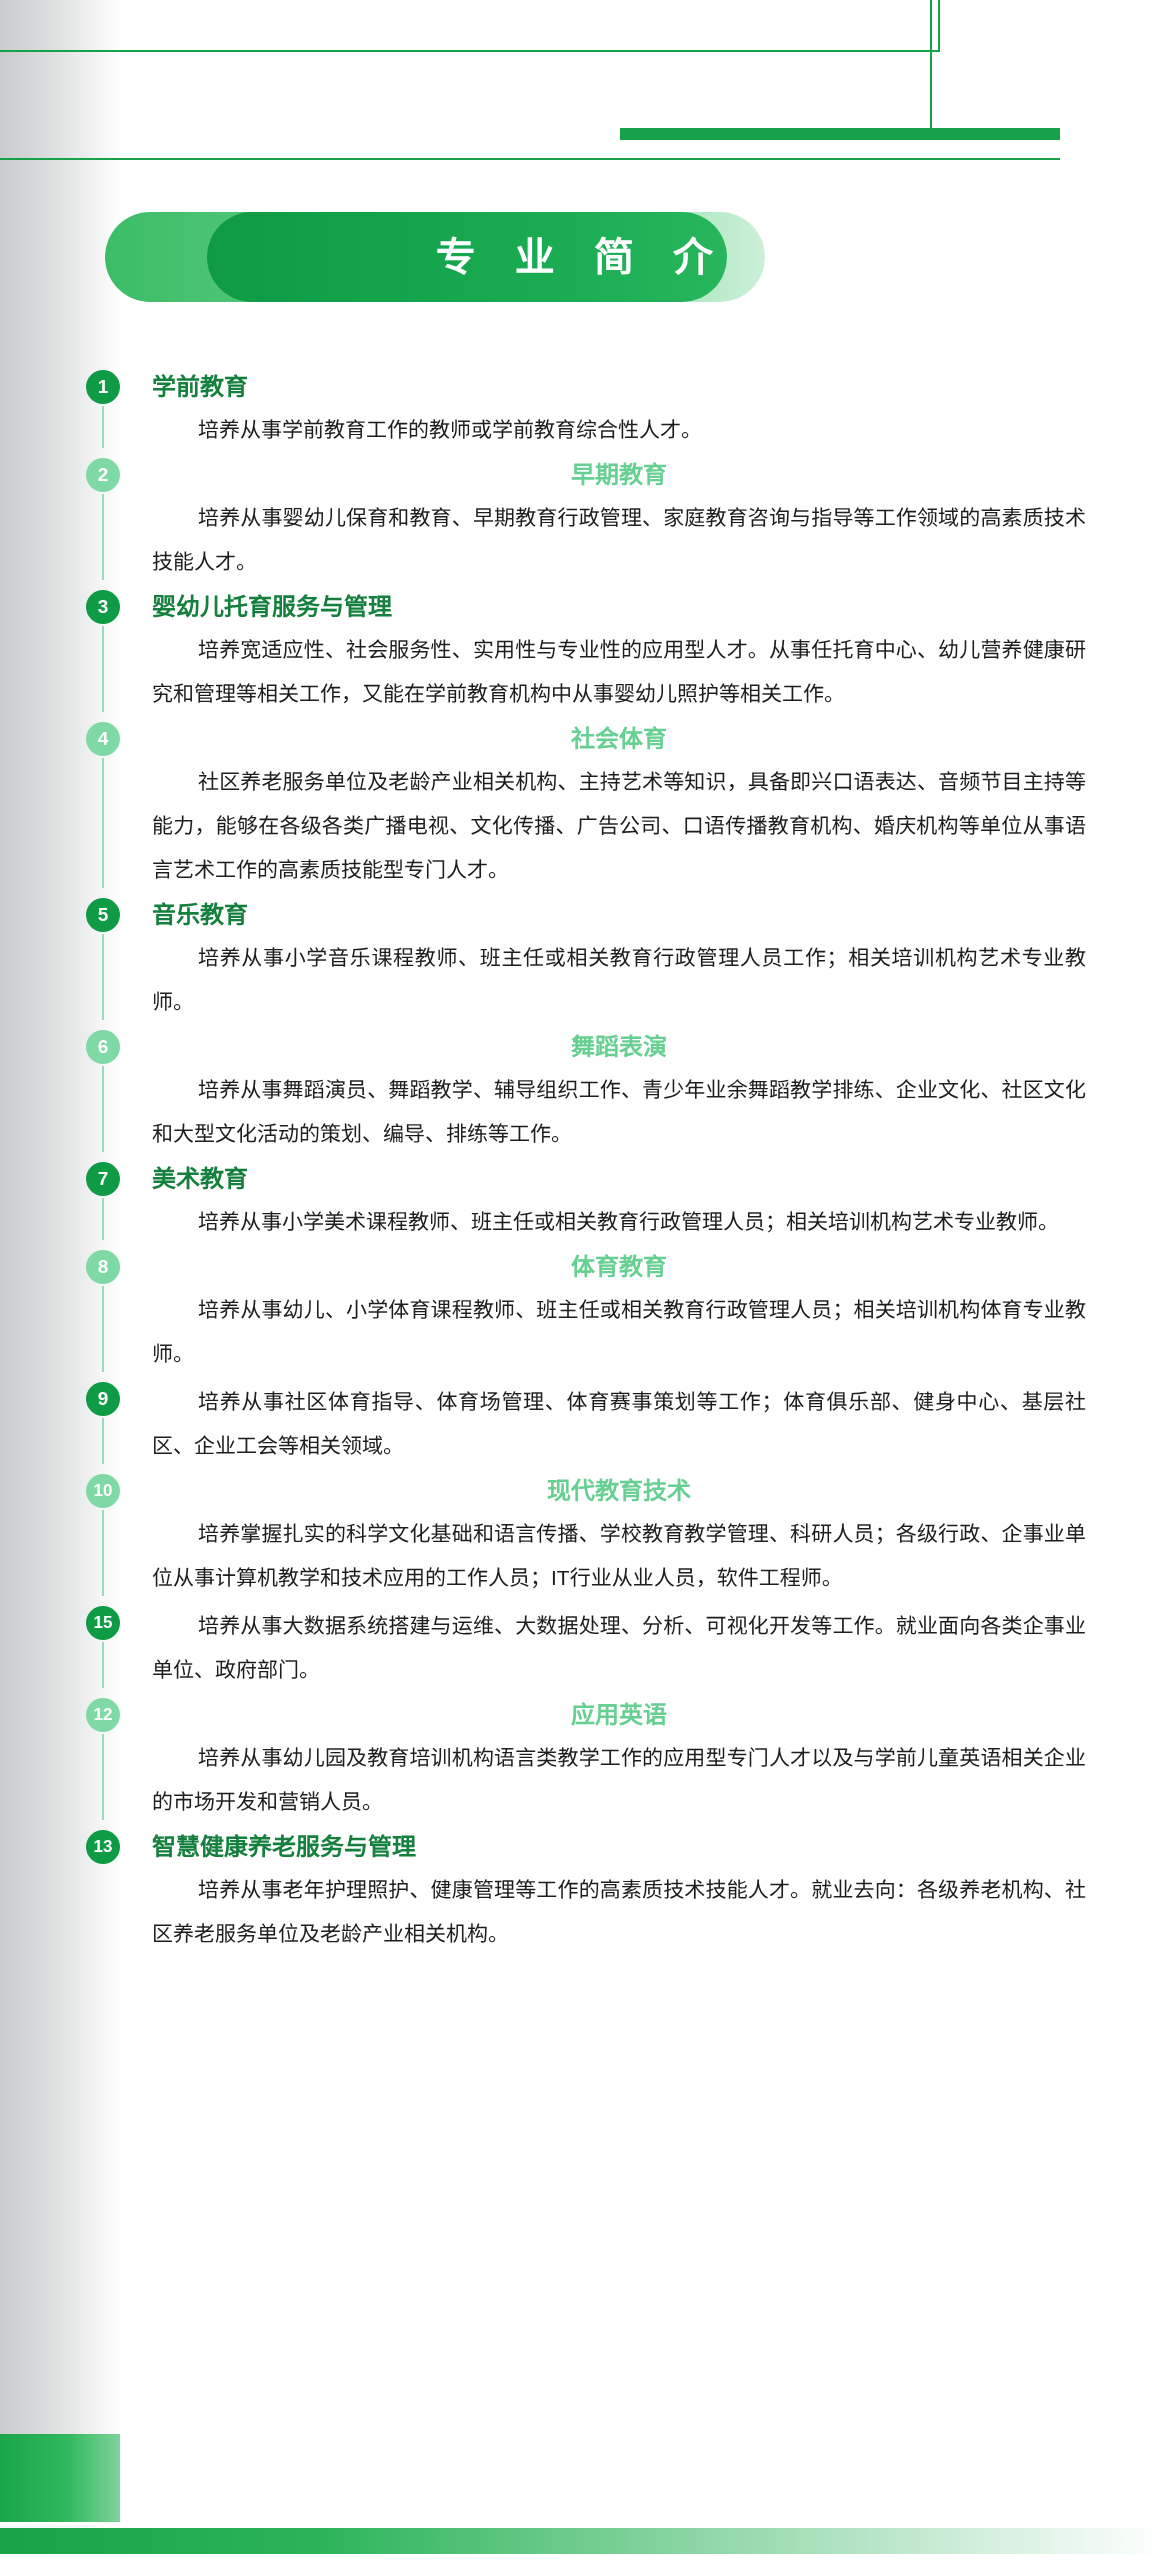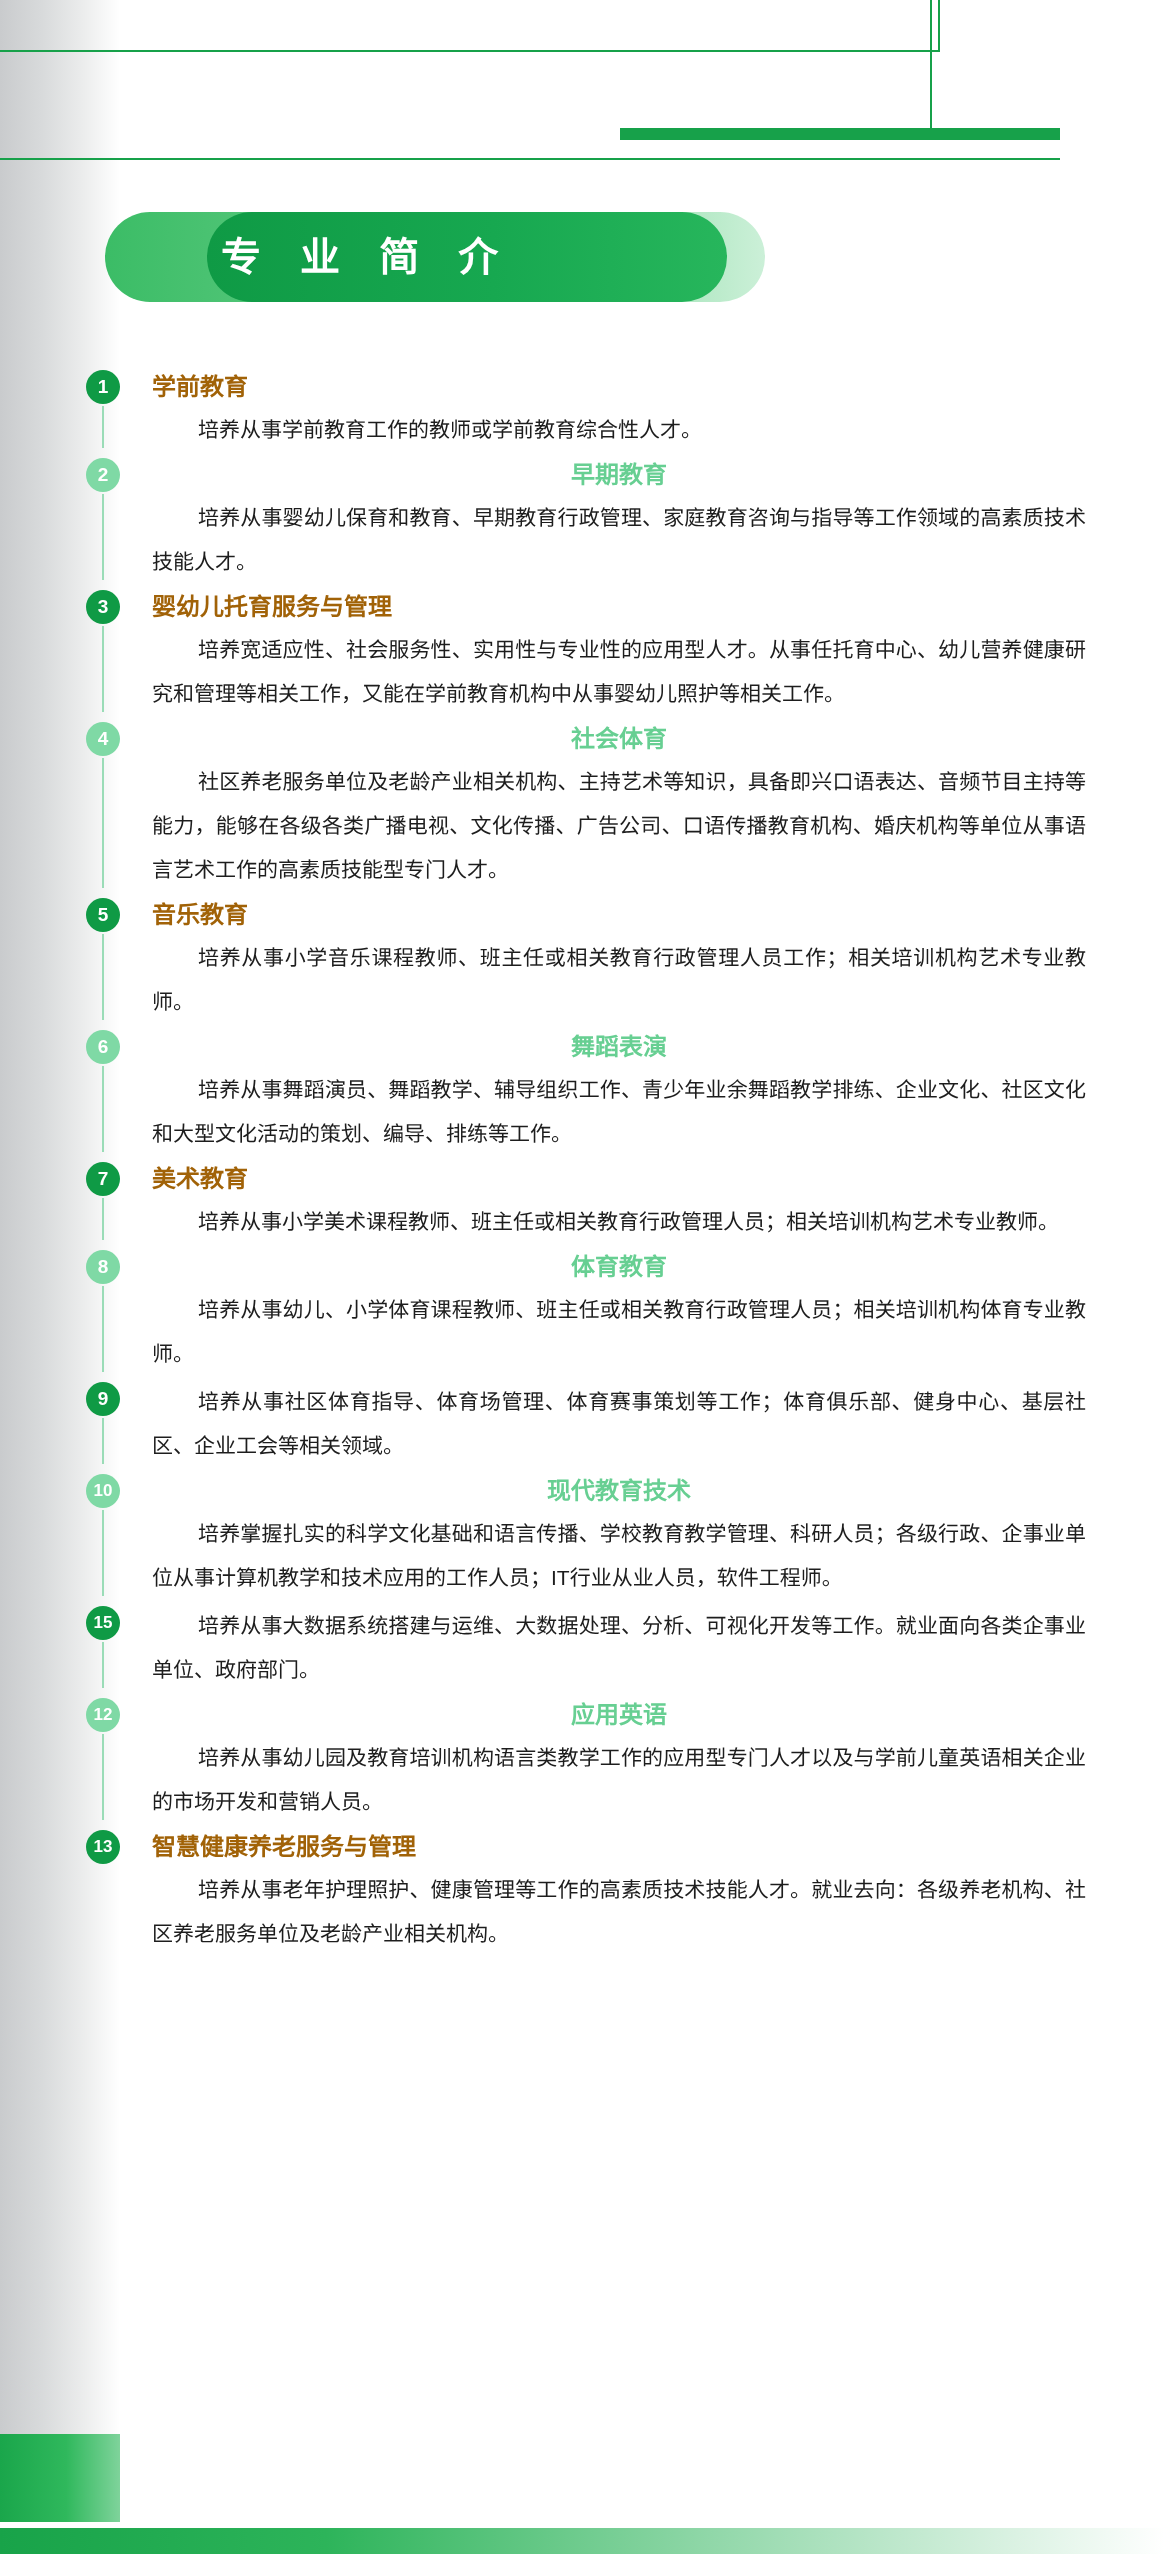--- a/index.html
+++ b/index.html
@@ -122,21 +122,21 @@
     border-radius: 45px;
     background: linear-gradient(to right, #0f9a45 0%, #17a850 55%, #27b65c 100%);
   }
   .title-text {
     position: absolute;
     left: 102px;
     top: 0px;
     width: 520px;
     height: 90px;
     line-height: 90px;
-    text-align: left;
+    text-align: right;
     color: #ffffff;
     font-size: 40px;
     font-weight: bold;
     letter-spacing: 14px;
     text-indent: 14px;
     font-family: "Liberation Sans", "DejaVu Sans", sans-serif;
   }
 
   
   .list {
@@ -178,21 +178,21 @@
   }
   .item:last-child .connector { display: none; }
 
   .item-title {
     font-size: 24px;
     font-weight: bold;
     line-height: 38px;
     margin: 0 0 2px 0;
     font-family: "Liberation Sans", "DejaVu Sans", sans-serif;
   }
-  .item-title.dark  { color: #a16207; }
+  .item-title.dark  { color: #15803d; }
   .item-title.light { color: #67cf92; text-align: center; }
 
   .item-desc {
     font-size: 21px;
     line-height: 44px;
     color: #1d1d1d;
     margin: 0 0 4px 0;
     text-indent: 46px;
     text-align: justify;
     font-family: "Liberation Sans", "DejaVu Sans", sans-serif;

